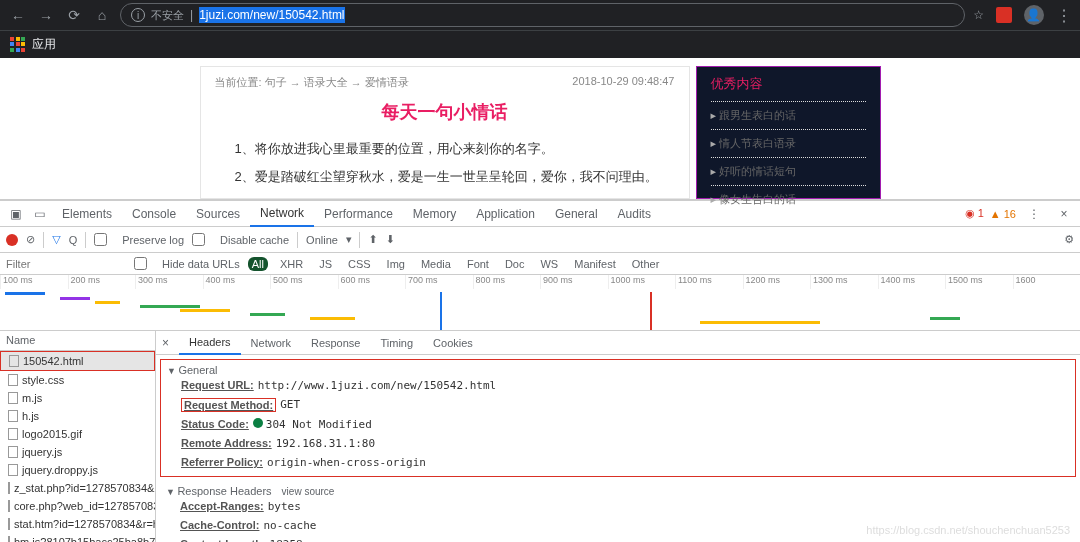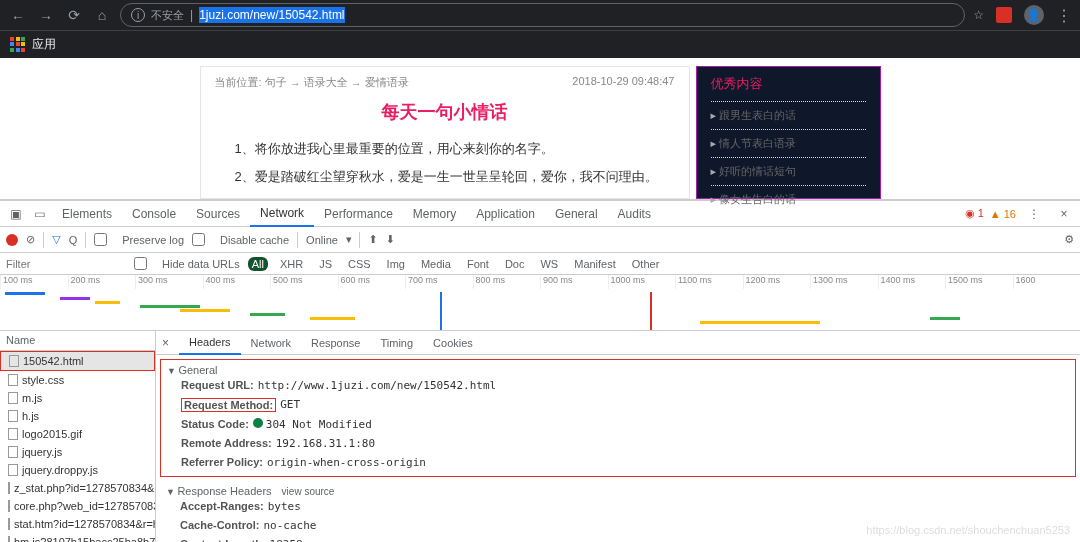--- a/index.html
+++ b/index.html
@@ -81,21 +81,21 @@
     .close-x { color: #5f6368; margin-right: 10px; cursor: pointer; }
     .detail-tab { padding: 0 10px; font-size: 11px; color: #5f6368; cursor: pointer; height: 24px; display: flex; align-items: center; }
     .detail-tab.active { color: #333; border-bottom: 2px solid #1a73e8; }
     
     .detail-body { flex: 1; overflow-y: auto; font-size: 11px; padding: 4px; }
     .hdr-section { border: 1px solid #d93025; padding: 4px 6px; margin-bottom: 4px; }
     .hdr-section.noborder { border: none; }
     .section-hdr { color: #5f6368; font-size: 11px; cursor: pointer; }
     .section-hdr::before { content: "▼ "; font-size: 9px; }
     .hdr-row { padding: 3px 14px; display: flex; gap: 4px; }
-    .hdr-key { color: #545454; font-weight: bold; }
+    .hdr-key { color: #545454; font-weight: bold; text-decoration: underline; }
     .hdr-key.hl { border: 1px solid #d93025; padding: 0 2px; }
     .hdr-val { color: #333; font-family: monospace; }
     .status-dot { width: 10px; height: 10px; background: #0b8043; border-radius: 50%; display: inline-block; margin-right: 3px; }
     .view-src { color: #5f6368; font-size: 10px; margin-left: 10px; }
     .watermark { position: absolute; right: 10px; bottom: 6px; color: #ddd; font-size: 11px; }
   </style>
 </head>
 <body>
 
 <div class="browser-chrome">

